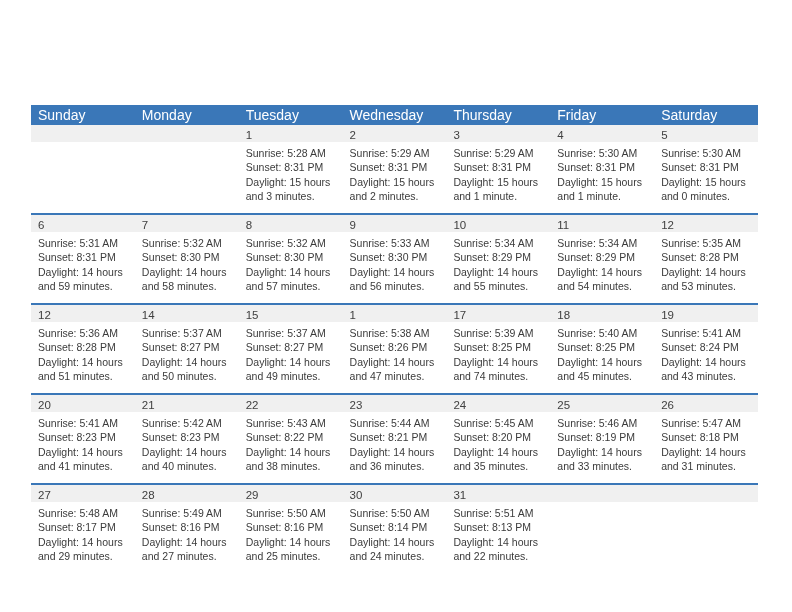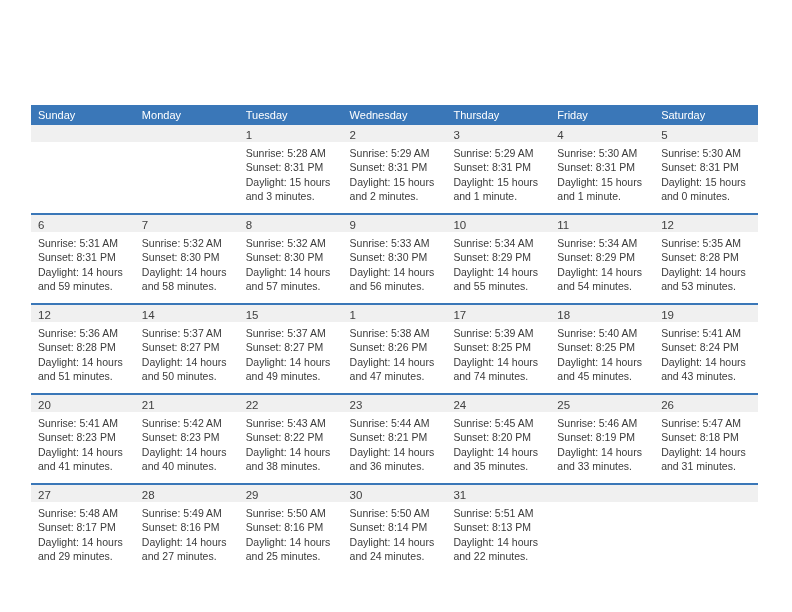--- a/index.html
+++ b/index.html
@@ -103,21 +103,21 @@
     display: flex;
     width: 727px;
     background: #3a77b8;
     height: 20px;
   }
   .dow-cell {
     flex: 1 1 0;
     box-sizing: border-box;
     padding-left: 7px;
     color: #ffffff;
-    font-size: 11px;
+    font-size: 14px;
     line-height: 20px;
     white-space: nowrap;
     overflow: hidden;
     font-family: "Liberation Sans", sans-serif;
   }
 
   .week-row {
     display: flex;
     width: 727px;
     height: 90px;

